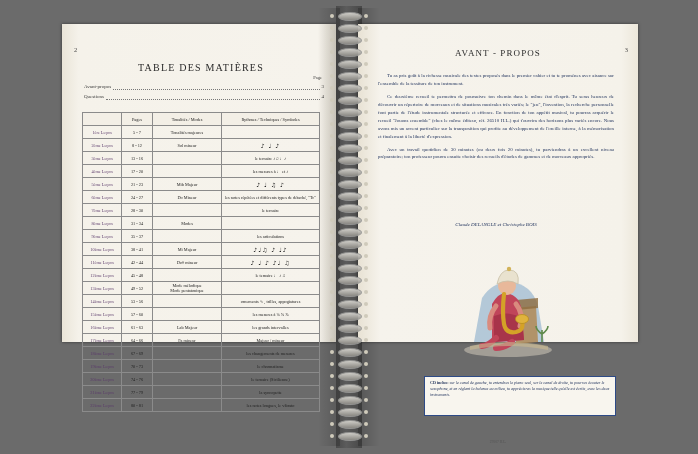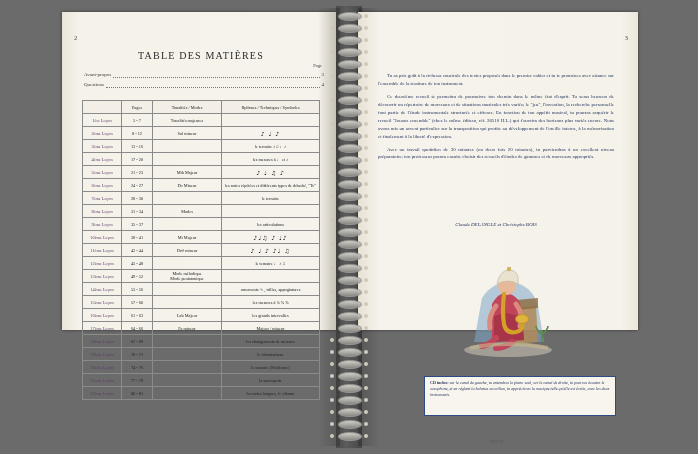--- a/index.html
+++ b/index.html
@@ -7,21 +7,21 @@
     width:698px;height:454px;overflow:hidden;
     background:#3a3a3a;
     font-family:"Liberation Serif",serif;
   }
   .book{
     position:absolute;left:0;top:0;width:698px;height:454px;
     background:#6b6b6b;
   }
   
   .page{
-    position:absolute;top:12px;height:318px;
+    position:absolute;top:24px;height:318px;
     background:#f3efe6;
     box-shadow:0 0 3px rgba(0,0,0,.5);
   }
   .page.left{left:62px;width:278px;
     background:linear-gradient(to right,#eae5d8 0%,#f5f2ea 6%,#f6f3ec 92%,#e6e0d2 100%);}
   .page.right{left:358px;width:280px;
     background:linear-gradient(to right,#e8e2d4 0%,#f6f3ec 8%,#f5f2ea 94%,#ece7da 100%);}
 
   
   .spine{
@@ -296,20 +296,21 @@
 
   <div class="spine"></div>
 
   <div class="shadow-gutter-l"></div>
   <div class="shadow-gutter-r"></div>
 
   <div class="page right">
     <div class="pagenum" style="right:10px;top:22px;">3</div>
   </div>
 
+  <div class="av-title" style="left:358px;width:280px;">AVANT - PROPOS</div>
 
   <div class="av-body">
     <p>Tu as pris goût à la richesse musicale des textes proposés dans le premier cahier et tu te promènes avec aisance sur l'ensemble de la tessiture de ton instrument.</p>
     <p>Ce deuxième recueil te permettra de poursuivre ton chemin dans le même état d'esprit. Tu seras heureux de découvrir un répertoire de morceaux et de situations musicales très variés; le "jeu", l'invention, la recherche personnelle font partie de l'étude instrumentale structurée et efficace. En fonction de ton appétit musical, tu pourras acquérir le recueil "Jouons ensemble" (chez le même éditeur, réf. 26510 H.L.) qui t'ouvrira des horizons plus variés encore. Nous avons mis un accent particulier sur la transposition qui profite au développement de l'oreille interne, à la mémorisation et finalement à la liberté d'expression.</p>
     <p>Avec un travail quotidien de 30 minutes (ou deux fois 20 minutes), tu parviendras à un excellent niveau préparatoire; ton professeur pourra ensuite choisir des recueils d'études de gammes et de morceaux appropriés.</p>
   </div>
 
   <div class="sig">Claude DELANGLE et Christophe BOIS</div>
 
   <div class="illus">

